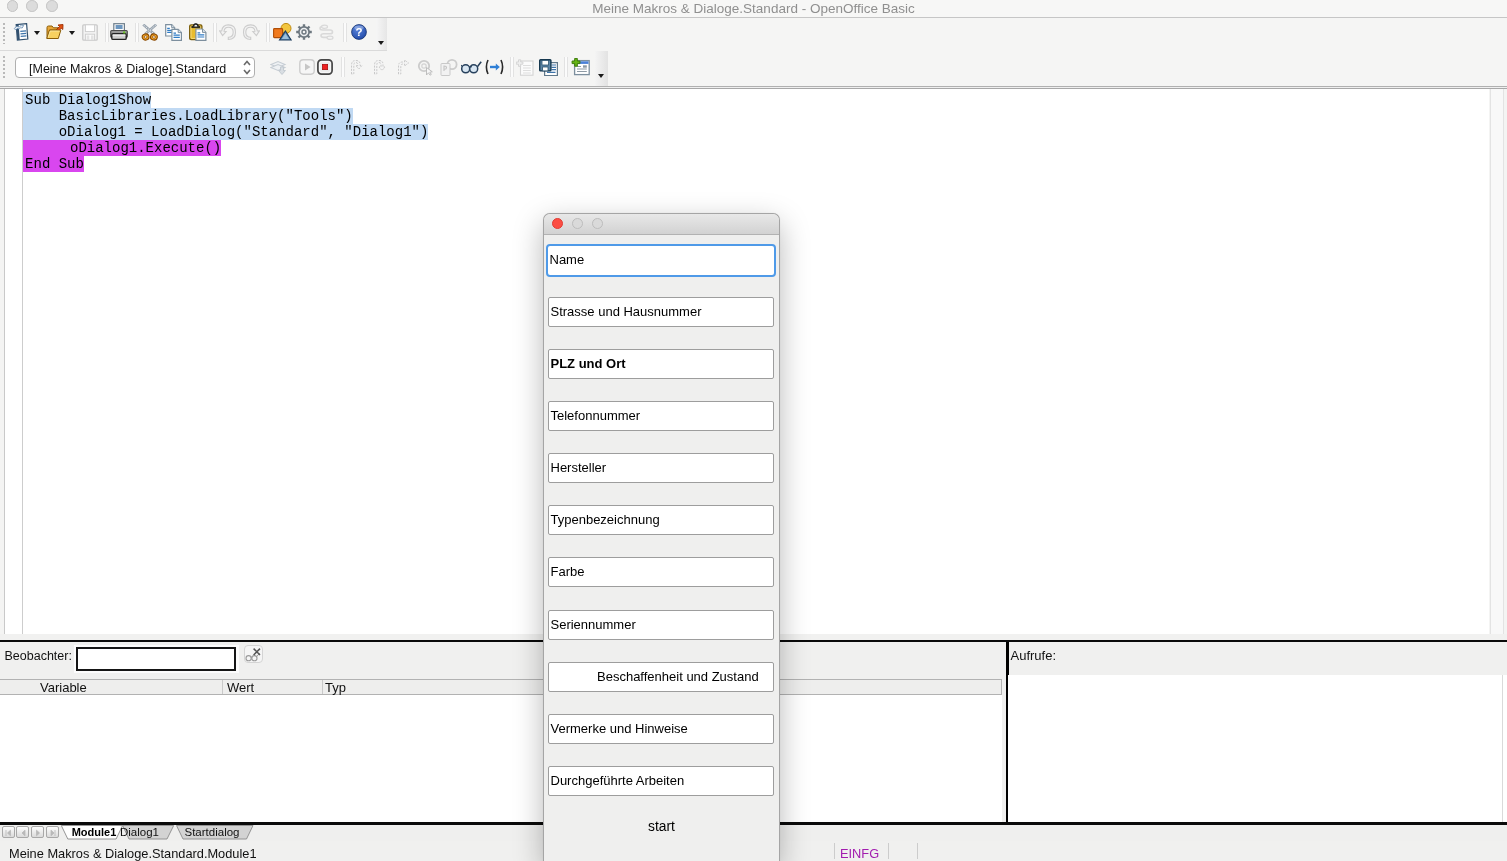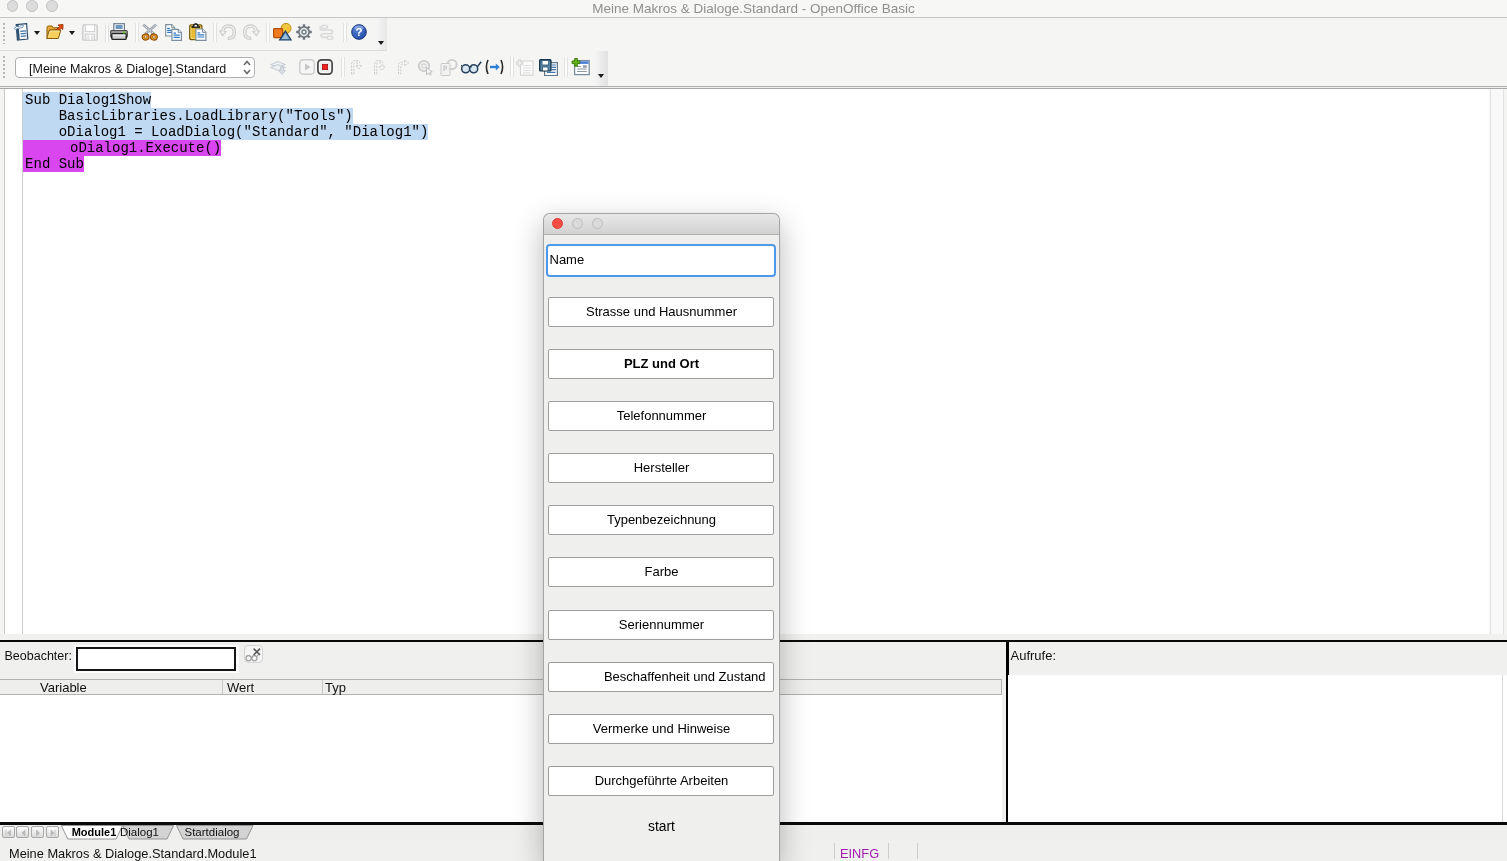--- a/index.html
+++ b/index.html
@@ -2,21 +2,21 @@
 <html><head>
 <meta charset="utf-8">
 <style>
   html,body{margin:0;padding:0;}
   body{width:1507px;height:861px;position:relative;overflow:hidden;
        font-family:"Liberation Sans",sans-serif;background:#efefef;}
   .abs{position:absolute;}
   .sep1{position:absolute;width:2px;top:23px;height:19px;background:#fbfbfb;border-left:1px solid #e2e2e2;border-right:1px solid #e2e2e2;}
   .sep2{position:absolute;width:2px;top:57px;height:20px;background:#fbfbfb;border-left:1px solid #e2e2e2;border-right:1px solid #e2e2e2;}
   .grip{position:absolute;width:2px;background-image:repeating-linear-gradient(180deg,#b9b9b9 0 2px,rgba(0,0,0,0) 2px 4px);}
-  .fld{left:548px;width:225.5px;height:30px;background:#fff;border:1px solid #9d9d9d;border-radius:2px;box-sizing:border-box;z-index:52;font-size:13px;line-height:28px;padding-left:1.5px;color:#000;text-align:center;}
+  .fld{left:548px;width:225.5px;height:30px;background:#fff;border:1px solid #9d9d9d;border-radius:2px;box-sizing:border-box;z-index:52;font-size:13px;line-height:28px;padding-left:1.5px;color:#000;}
   .navbtn{top:825.6px;width:13px;height:12.5px;background:linear-gradient(180deg,#fdfdfd,#dadada);border:1px solid #a8a8a8;border-radius:2px;box-sizing:border-box;text-align:center;line-height:9px;}
 </style>
 </head>
 <body>
 
 <div class="abs" style="left:0;top:0;width:1507px;height:16.5px;background:#f7f7f6;border-bottom:1px solid #c6c6c6;"></div>
 <div class="abs" style="left:6.8px;top:0.2px;width:11.6px;height:11.6px;border-radius:50%;background:#dcdcdc;border:1px solid #c3c3c3;box-sizing:border-box;"></div>
 <div class="abs" style="left:26px;top:0.2px;width:11.6px;height:11.6px;border-radius:50%;background:#dcdcdc;border:1px solid #c3c3c3;box-sizing:border-box;"></div>
 <div class="abs" style="left:46px;top:0.2px;width:11.6px;height:11.6px;border-radius:50%;background:#dcdcdc;border:1px solid #c3c3c3;box-sizing:border-box;"></div>
 <div class="abs" style="left:0;top:1px;width:1507px;text-align:center;font-size:13.5px;color:#8f8f8f;">Meine Makros &amp; Dialoge.Standard - OpenOffice Basic</div>

